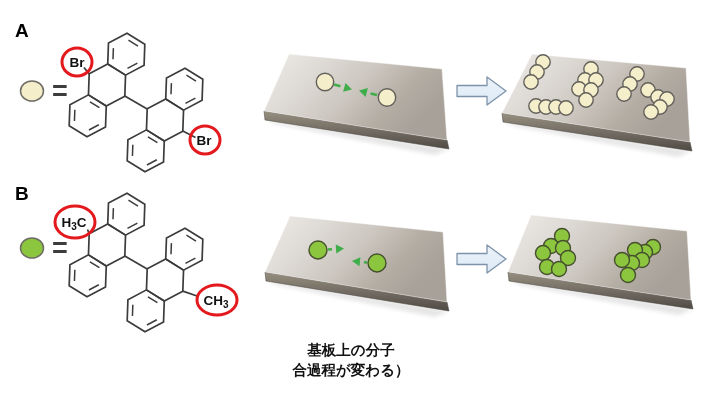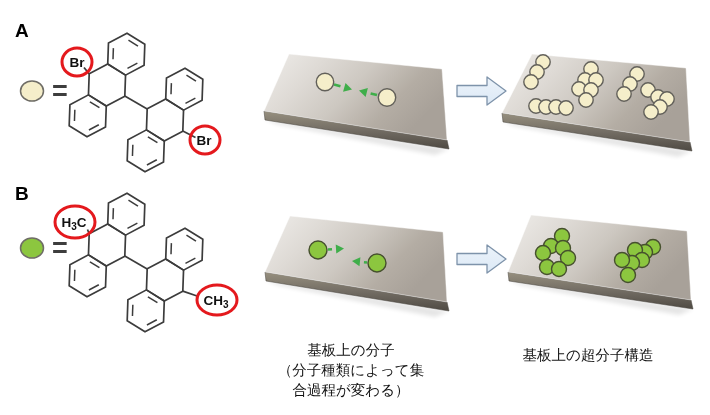--- a/index.html
+++ b/index.html
@@ -1,21 +1,21 @@
 <!DOCTYPE html>
 <html><head>
 <meta charset="utf-8">
 <style>
   html,body{margin:0;padding:0;background:#ffffff;}
   .canvas{position:relative;width:710px;height:415px;background:#ffffff;overflow:hidden;
           font-family:"Liberation Sans",sans-serif;}
   #scene{position:absolute;left:0;top:0;}
   svg text{font-family:"Liberation Sans",sans-serif;}
   .panel-label{position:absolute;font-size:19px;font-weight:bold;color:#000;}
-  .caption{position:absolute;text-align:center;font-weight:normal;font-size:14.5px;
+  .caption{position:absolute;text-align:center;font-weight:bold;font-size:14.5px;
            line-height:20px;color:#111;}
 </style>
 </head>
 <body>
 
 <div class="canvas">
   <svg id="scene" width="710" height="415" viewBox="0 0 710 415">
       <defs>
         <linearGradient id="gPlate" x1="0" y1="0" x2="1" y2="0.45">
           <stop offset="0" stop-color="#efedea"></stop>
@@ -180,19 +180,17 @@
         <ellipse cx="32" cy="248" rx="11.5" ry="10" fill="#8cc63f" stroke="#6f6d66" stroke-width="1.5"></ellipse>
         <text x="60" y="257" text-anchor="middle" font-size="27" font-weight="bold" fill="#3d3d3d">=</text>
       </g>
     </svg>
 
   <div class="panel-label" style="left:15px;top:20px">A</div>
   <div class="panel-label" style="left:15px;top:183px">B</div>
 
   <div class="caption" style="left:256px;top:340px;width:190px">
     <div>基板上の分子</div>
-    <div>（分子種類によって集</div>
     <div>合過程が変わる）</div>
   </div>
   <div class="caption" style="left:472px;top:345px;width:232px">
-    <div>基板上の超分子構造</div>
   </div>
 </div>
 
 </body></html>

